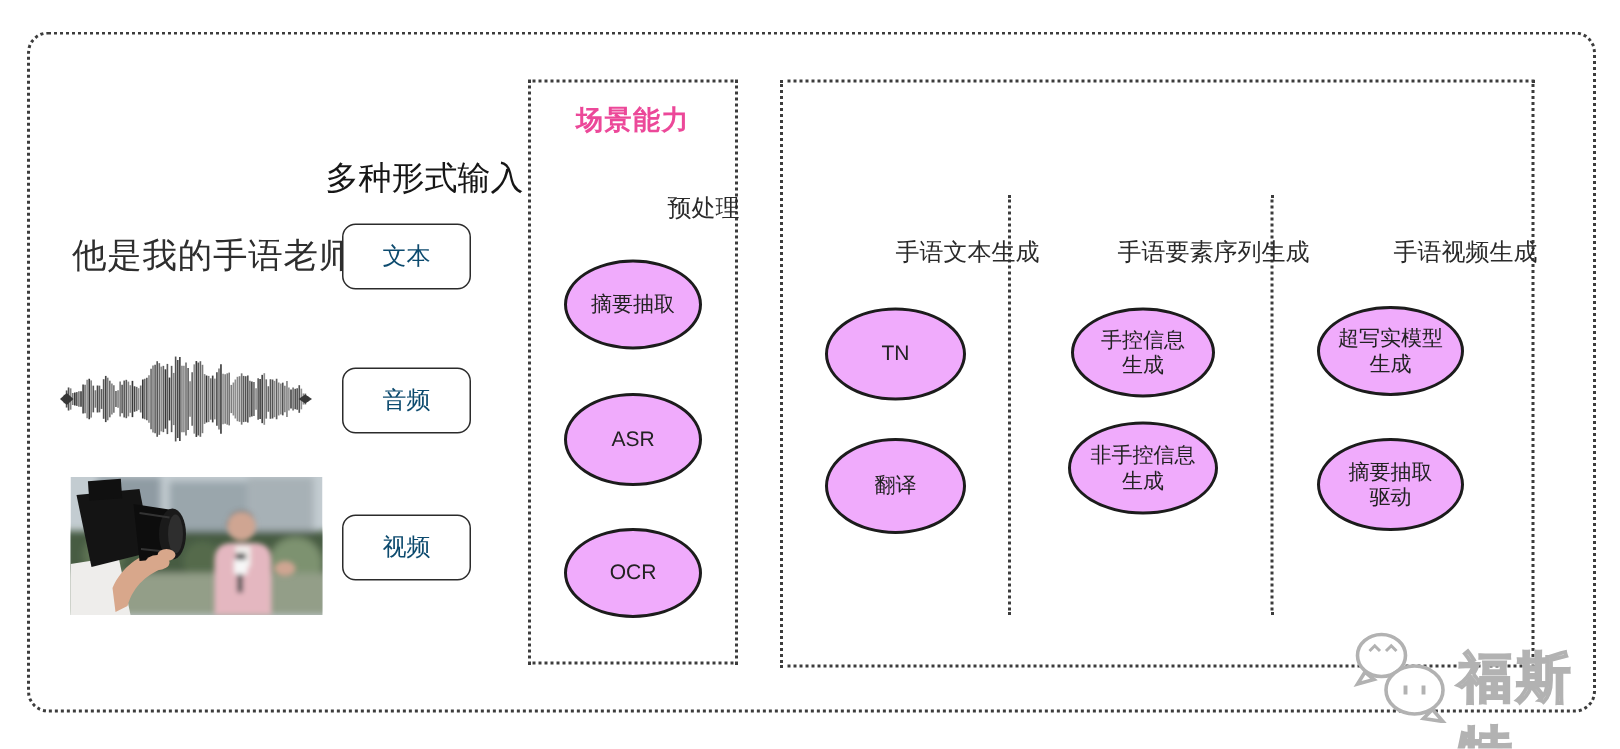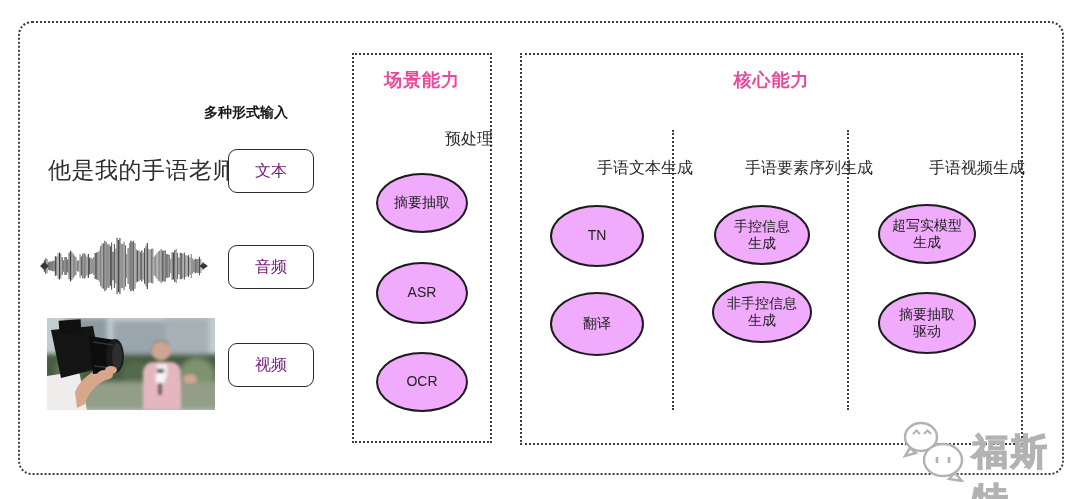--- a/index.html
+++ b/index.html
@@ -25,24 +25,24 @@
   .ellipse{
     position:absolute;transform:translate(-50%,-50%);
     border:2.5px solid #1c1c1c;border-radius:50%;background:#f0abfc;
     display:flex;align-items:center;justify-content:center;text-align:center;
     font-size:14px;line-height:1.25;color:#222;white-space:pre-line;
   }
   .inputbox{
     position:absolute;left:228px;width:86px;height:44px;box-sizing:border-box;
     border:1.6px solid #2b2b2b;border-radius:9px;background:#fff;
     display:flex;align-items:center;justify-content:center;
-    font-size:16px;color:#701a75;
+    font-size:16px;color:#0c4a6e;
   }
   .form-label{
-    position:absolute;left:204px;top:104px;font-size:14px;font-weight:bold;color:#161616;
+    position:absolute;left:217px;top:104px;font-size:22px;font-weight:normal;color:#161616;
   }
   .sample-text{
     position:absolute;left:48px;top:155px;font-size:23px;color:#2e2e2e;letter-spacing:0.5px;
   }
   .divider{
     position:absolute;top:75px;height:280px;width:0;border-left:2px dotted #3c3c3c;
   }
   .watermark-text{
     position:absolute;left:972px;top:428px;font-size:36px;font-weight:bold;
     color:#ececec;-webkit-text-stroke:1.4px #b2b2b2;letter-spacing:3px;z-index:5;
@@ -245,21 +245,20 @@
 
 <div class="dashedbox" style="left:352px;top:53px;width:140px;height:390px;">
   <div class="boxtitle" style="top:13px">场景能力</div>
 </div>
 <div class="subhead" style="left:422px;top:129px">预处理</div>
 <div class="ellipse" style="left:422px;top:203px;width:88px;height:56px">摘要抽取</div>
 <div class="ellipse" style="left:422px;top:293px;width:88px;height:58px">ASR</div>
 <div class="ellipse" style="left:422px;top:382px;width:88px;height:56px">OCR</div>
 
 <div class="dashedbox" style="left:520px;top:53px;width:503px;height:392px;">
-  <div class="boxtitle" style="top:13px">核心能力</div>
   <div class="divider" style="left:150px"></div>
   <div class="divider" style="left:325px"></div>
 </div>
 
 <div class="subhead" style="left:598px;top:158px">手语文本生成</div>
 <div class="subhead" style="left:762px;top:158px">手语要素序列生成</div>
 <div class="subhead" style="left:930px;top:158px">手语视频生成</div>
 
 <div class="ellipse" style="left:597px;top:236px;width:90px;height:58px">TN</div>
 <div class="ellipse" style="left:597px;top:324px;width:90px;height:60px">翻译</div>

